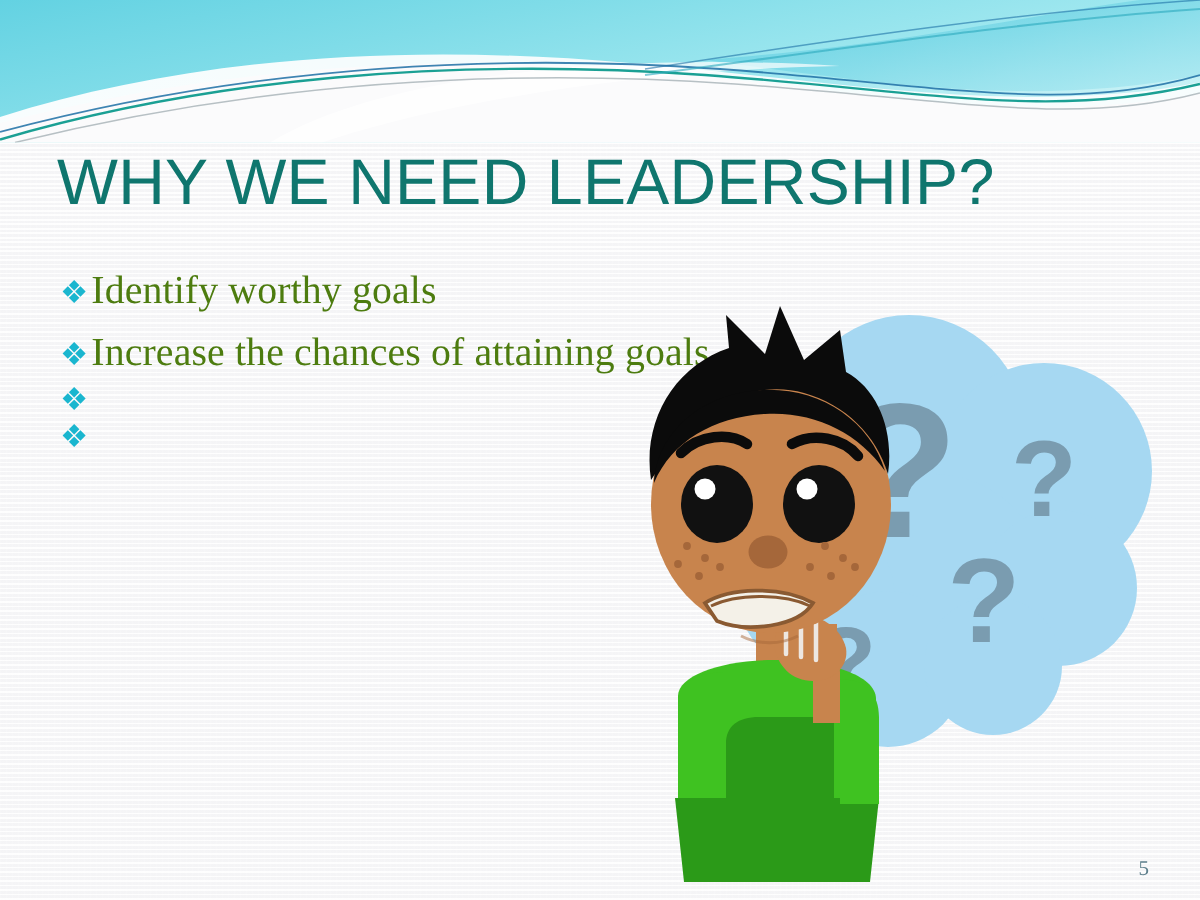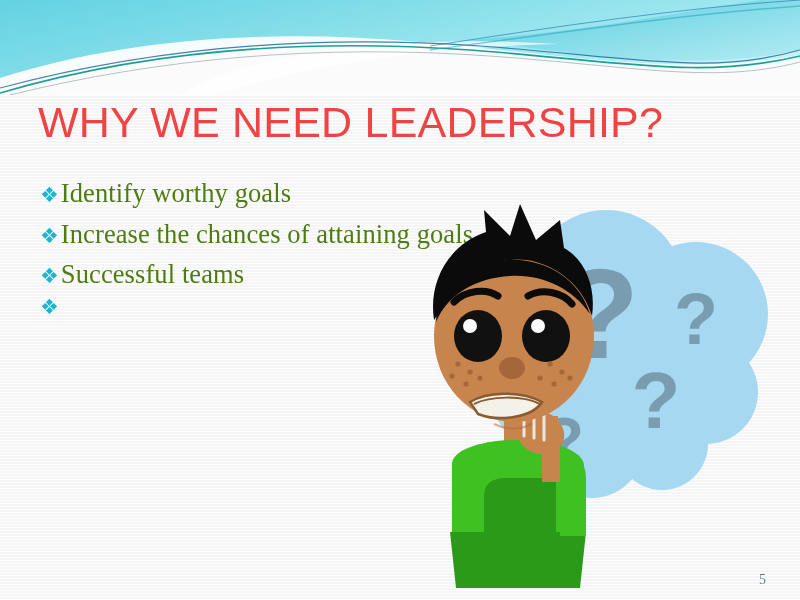--- a/index.html
+++ b/index.html
@@ -36,21 +36,21 @@
     left: 38px;
     top: 100px;
     width: 720px;
   }
   #slide-title {
     margin: 0;
     font-family: "Liberation Sans", sans-serif;
     font-size: 43px;
     font-weight: 400;
     letter-spacing: 0.2px;
-    color: #ef4444;
+    color: #0f766e;
     line-height: 1.05;
     white-space: nowrap;
   }
   #bullet-list {
     position: absolute;
     left: 40px;
     top: 175px;
     width: 600px;
     margin: 0;
     padding: 0;
@@ -145,21 +145,20 @@
     <li class="bullet-item">
       <span class="bullet-marker">❖</span>
       <span class="bullet-text">Identify worthy goals</span>
     </li>
     <li class="bullet-item">
       <span class="bullet-marker">❖</span>
       <span class="bullet-text">Increase the chances of attaining goals</span>
     </li>
     <li class="bullet-item">
       <span class="bullet-marker">❖</span>
-      <span class="bullet-text">Successful teams</span>
     </li>
     <li class="bullet-item">
       <span class="bullet-marker">❖</span>
     </li>
   </ul>
 
   <svg id="illustration" viewBox="0 0 376 392">
 
     <g>
       <circle cx="182" cy="92" r="78" fill="#a6d8f2"></circle>

